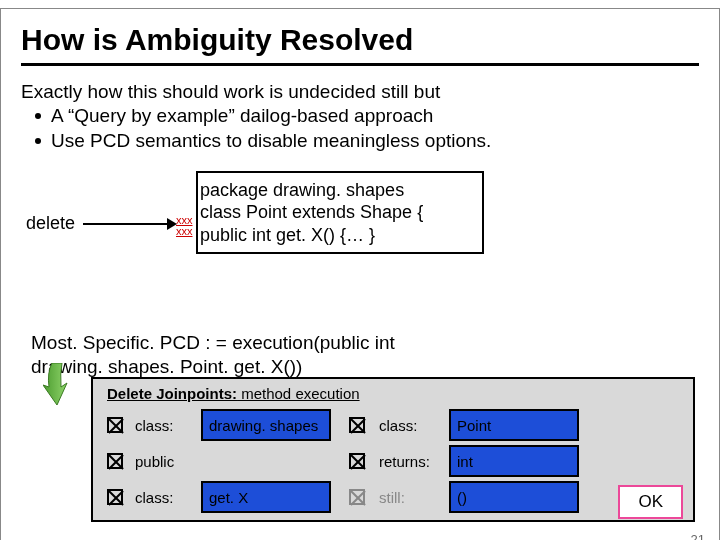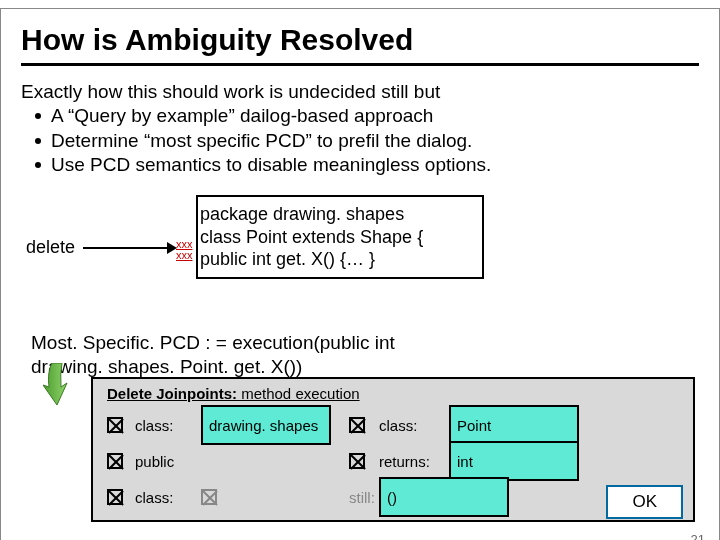--- a/index.html
+++ b/index.html
@@ -87,53 +87,49 @@
   .cb.on::before { transform: rotate(45deg); }
   .cb.on::after  { transform: rotate(-45deg); }
   .cb.off { border-color: #888; }
   .cb.off::before, .cb.off::after {
     content: ""; position: absolute; background: #888; width: 20px; height: 2px; left: -3px; top: 6px;
   }
   .cb.off::before { transform: rotate(45deg); }
   .cb.off::after  { transform: rotate(-45deg); }
   .muted { color: #888; }
   .valbox {
-    border: 2px solid #000; background: #5eead4;
-    padding: 2px 6px; height: 40px; display: flex; align-items: center;
+    border: 2px solid #000; background: #1d4ed8;
+    padding: 2px 6px; height: 32px; display: flex; align-items: center;
     width: 130px;
     overflow: hidden; white-space: nowrap;
   }
   .okbtn {
     position: absolute;
     right: 36px; top: 476px;
-    background: #fff; border: 2px solid #0369a1;
-    padding: 5px 24px;
+    background: #fff; border: 2px solid #ec4899;
+    padding: 5px 18px;
     font-size: 17px;
   }
   .pagenum {
     position: absolute;
     right: 14px; bottom: 0;
     font-size: 13px; color: #666;
   }
 </style>
 </head>
 <body>
 
 <div class="slide">
 
   <div class="title">How is Ambiguity Resolved</div>
 
   <div class="intro">Exactly how this should work is undecided still but</div>
   <div class="bul-row">
     <div class="bul-dot"></div>
     <div class="bul-text intro">A “Query by example” dailog-based approach</div>
-  </div>
-  <div class="bul-row">
-    <div class="bul-dot"></div>
-    <div class="bul-text intro">Determine “most specific PCD” to prefil the dialog.</div>
   </div>
   <div class="bul-row">
     <div class="bul-dot"></div>
     <div class="bul-text intro">Use PCD semantics to disable meaningless options.</div>
   </div>
 
   <div class="mid">
     <div class="delete-lbl">delete</div>
     <div class="arrow-line"></div>
     <div class="arrow-head"></div>
@@ -179,20 +175,21 @@
       <div class="cb on"></div>
       <div>public</div>
       <div></div>
       <div class="cb on"></div>
       <div>returns:</div>
       <div class="valbox">int</div>
       <div></div>
 
       <div class="cb on"></div>
       <div>class:</div>
+      <div class="valbox">get. X</div>
       <div class="cb off"></div>
       <div class="muted">still:</div>
       <div class="valbox">()</div>
       <div></div>
     </div>
   </div>
 
   <button class="okbtn">OK</button>
 
   <div class="pagenum">21</div>

